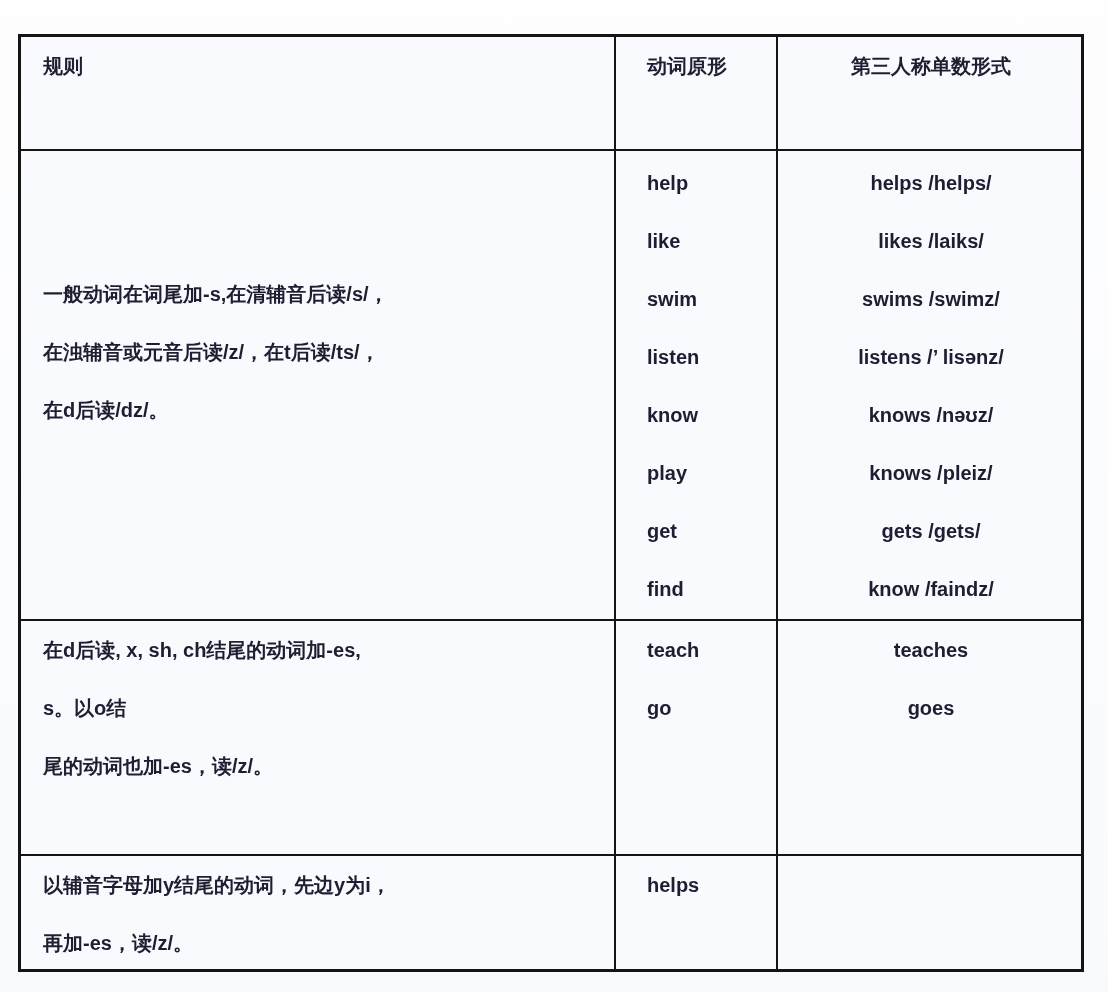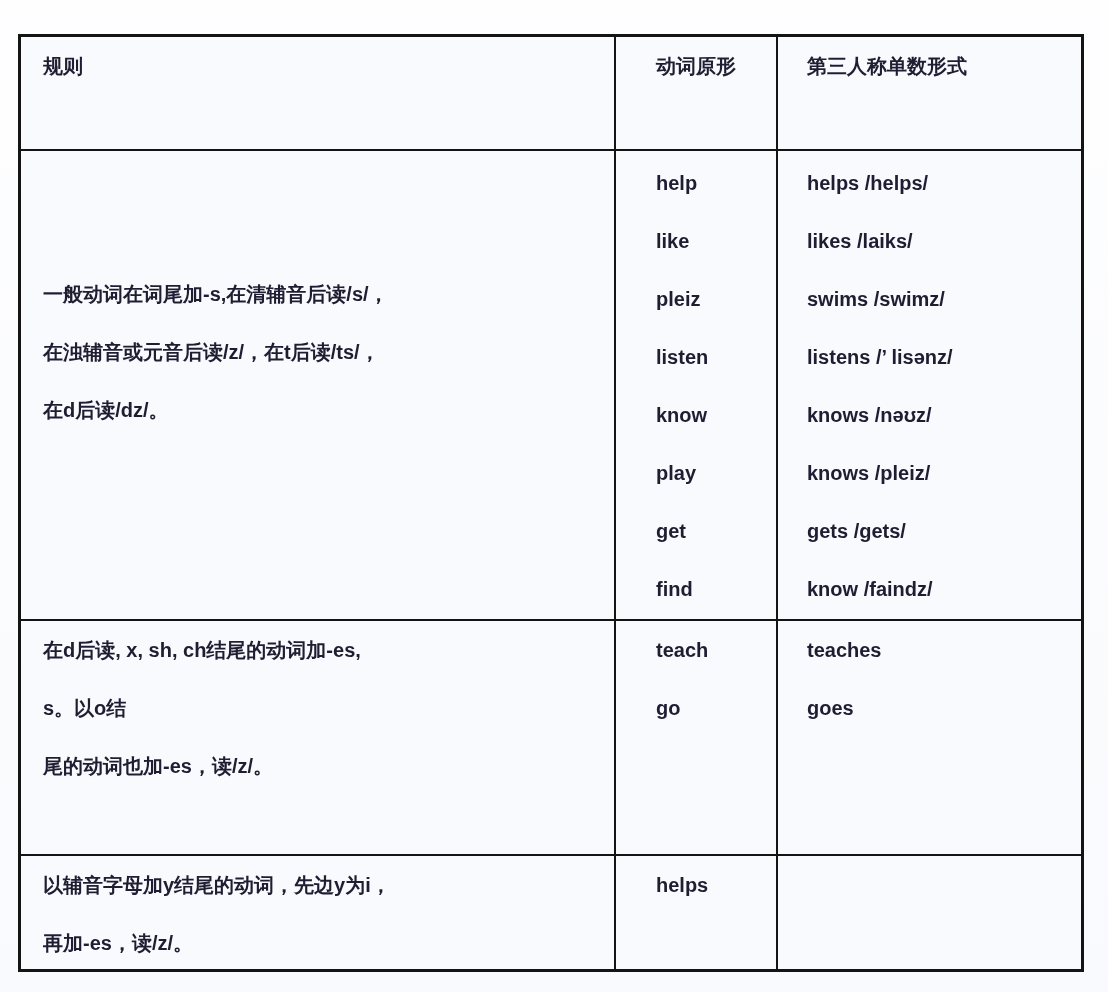--- a/index.html
+++ b/index.html
@@ -34,22 +34,22 @@
     color: #1e1e32;
     font-weight: bold;
     font-size: 20px;
     line-height: 58px;
     box-sizing: border-box;
     overflow: hidden;
   }
   .cell.last-col { border-right: none; }
   .cell.last-row { border-bottom: none; }
   .col1 { padding-left: 22px; padding-right: 14px; }
-  .col2 { padding-left: 40px; padding-right: 26px; }
-  .col3 { padding-left: 29px; padding-right: 26px; }
+  .col2 { padding-left: 31px; padding-right: 26px; }
+  .col3 { padding-left: 29px; padding-right: 26px; text-align: center; }
   .cell > div { height: 58px; line-height: 58px; white-space: nowrap; }
   .rule-pad { padding-top: 114px; }
   .list-pad { padding-top: 3px; }
 </style>
 </head>
 <body>
 
 <div class="page">
   <div class="grammar-table">
 
@@ -62,21 +62,21 @@
     </div>
 
     <div class="cell col1 rule-pad">
         <div>一般动词在词尾加-s,在清辅音后读/s/，</div>
         <div>在浊辅音或元音后读/z/，在t后读/ts/，</div>
         <div>在d后读/dz/。</div>
       </div>
     <div class="cell col2 list-pad">
         <div>help</div>
         <div>like</div>
-        <div>pleiz</div>
+        <div>swim</div>
         <div>listen</div>
         <div>know</div>
         <div>play</div>
         <div>get</div>
         <div>find</div>
       </div>
     <div class="cell col3 last-col list-pad">
         <div>helps /helps/</div>
         <div>likes /laiks/</div>
         <div>swims /swimz/</div>

